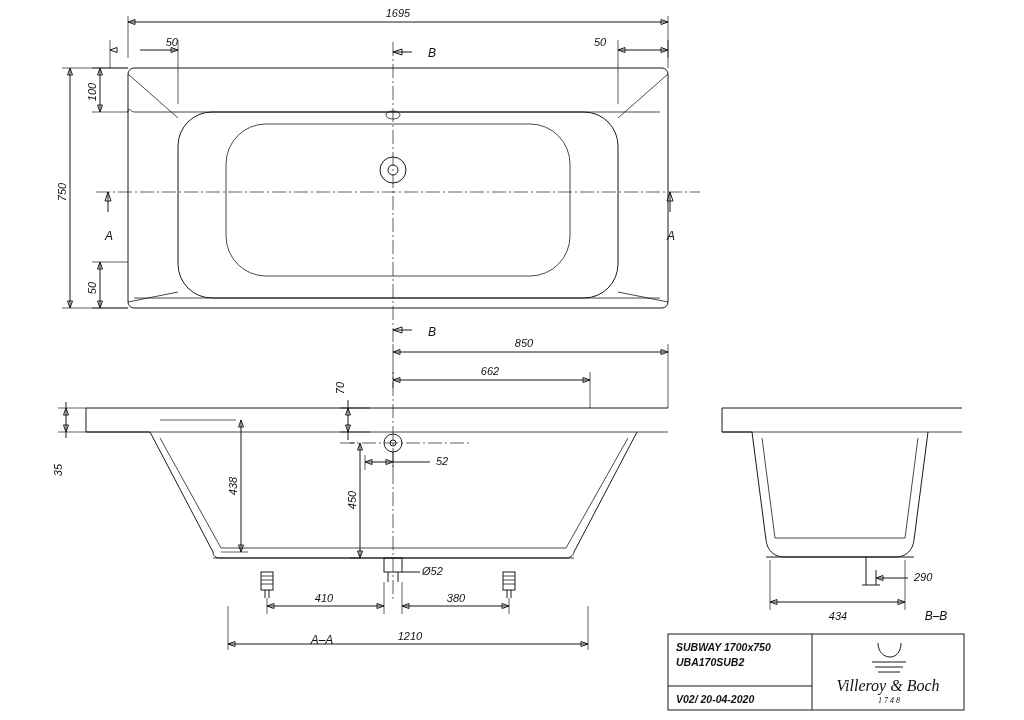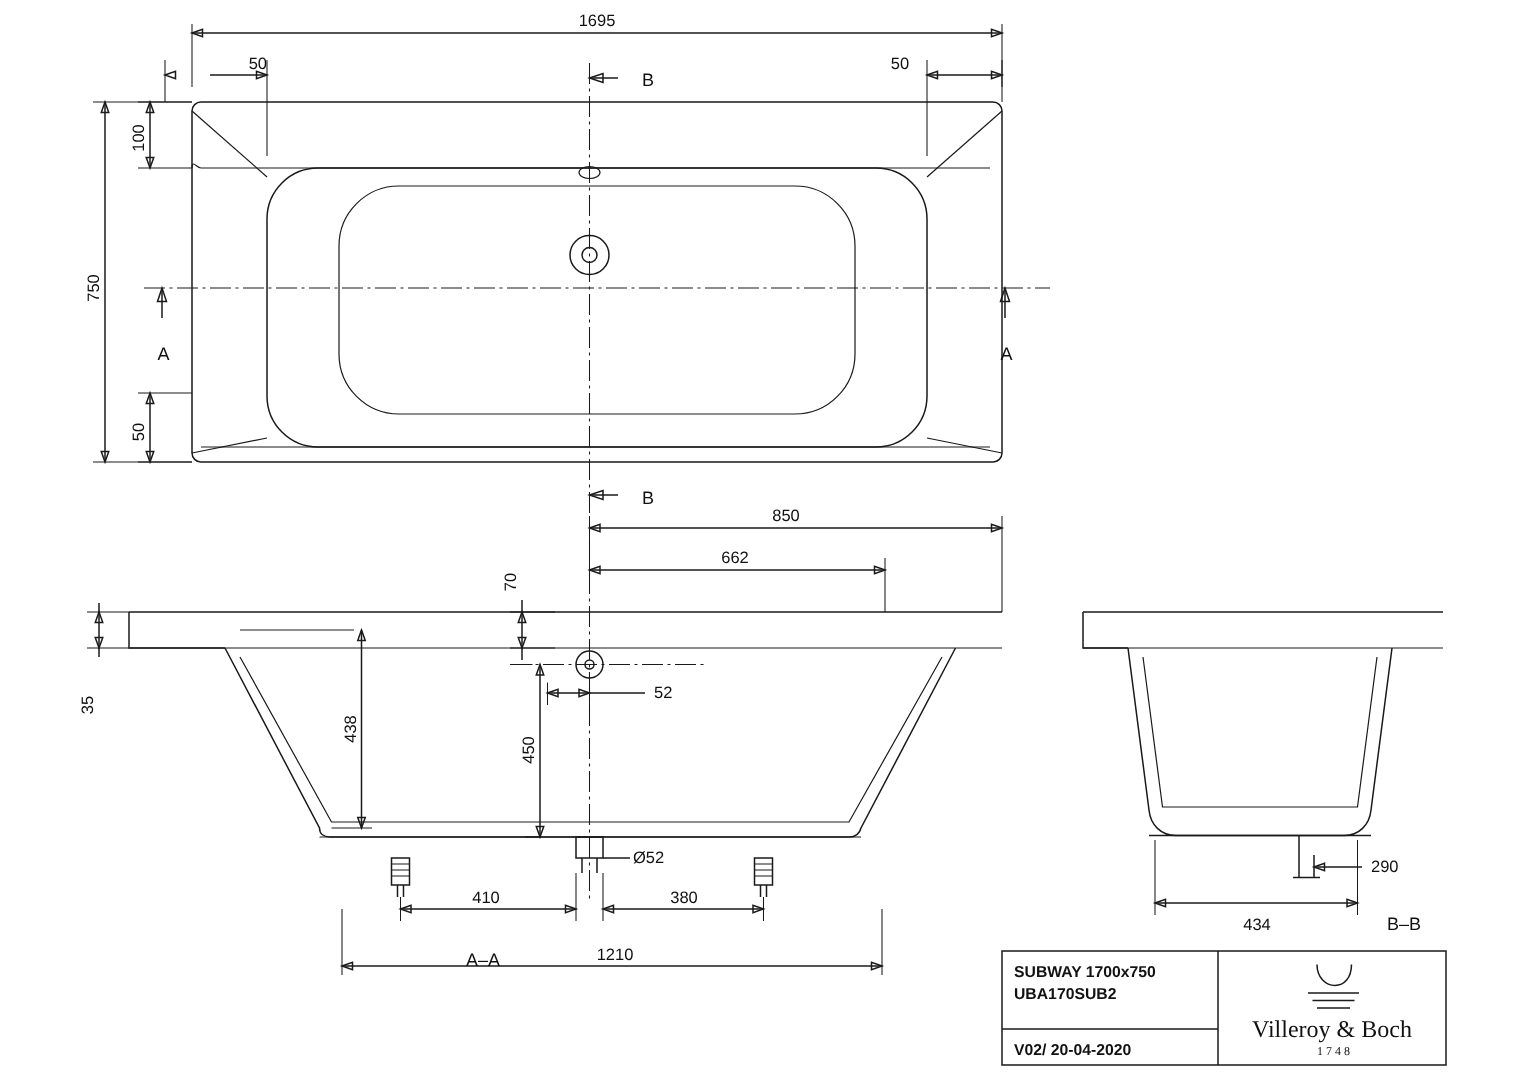--- a/index.html
+++ b/index.html
@@ -1,17 +1,17 @@
 <!DOCTYPE html>
 <html><head>
 <meta charset="utf-8">
 <style>
   html,body{margin:0;padding:0;background:#ffffff;}
   body{width:1024px;height:720px;font-family:"Liberation Sans",sans-serif;color:#111;}
-  #sheet{position:relative;width:1024px;height:720px;overflow:hidden;}
+  #sheet{position:relative;width:1024px;height:720px;overflow:hidden;font-style:italic;}
   svg{position:absolute;top:0;left:0;}
   .dimtxt{font-family:"Liberation Sans",sans-serif;font-size:11px;fill:#111;}
   .lbl{font-family:"Liberation Sans",sans-serif;font-size:12px;fill:#111;}
   .tb{font-family:"Liberation Sans",sans-serif;font-size:10.5px;fill:#111;font-weight:bold;}
   .brand{font-family:"Liberation Serif",serif;font-size:16px;fill:#111;}
   .brandsub{font-family:"Liberation Serif",serif;font-size:8px;fill:#111;letter-spacing:2px;}
   .ln{stroke:#1a1a1a;stroke-width:1;fill:none;}
   .thin{stroke:#1a1a1a;stroke-width:0.8;fill:none;}
   .dash{stroke:#1a1a1a;stroke-width:0.7;fill:none;stroke-dasharray:14 3 2 3;}
   .ext{stroke:#1a1a1a;stroke-width:0.7;fill:none;}

